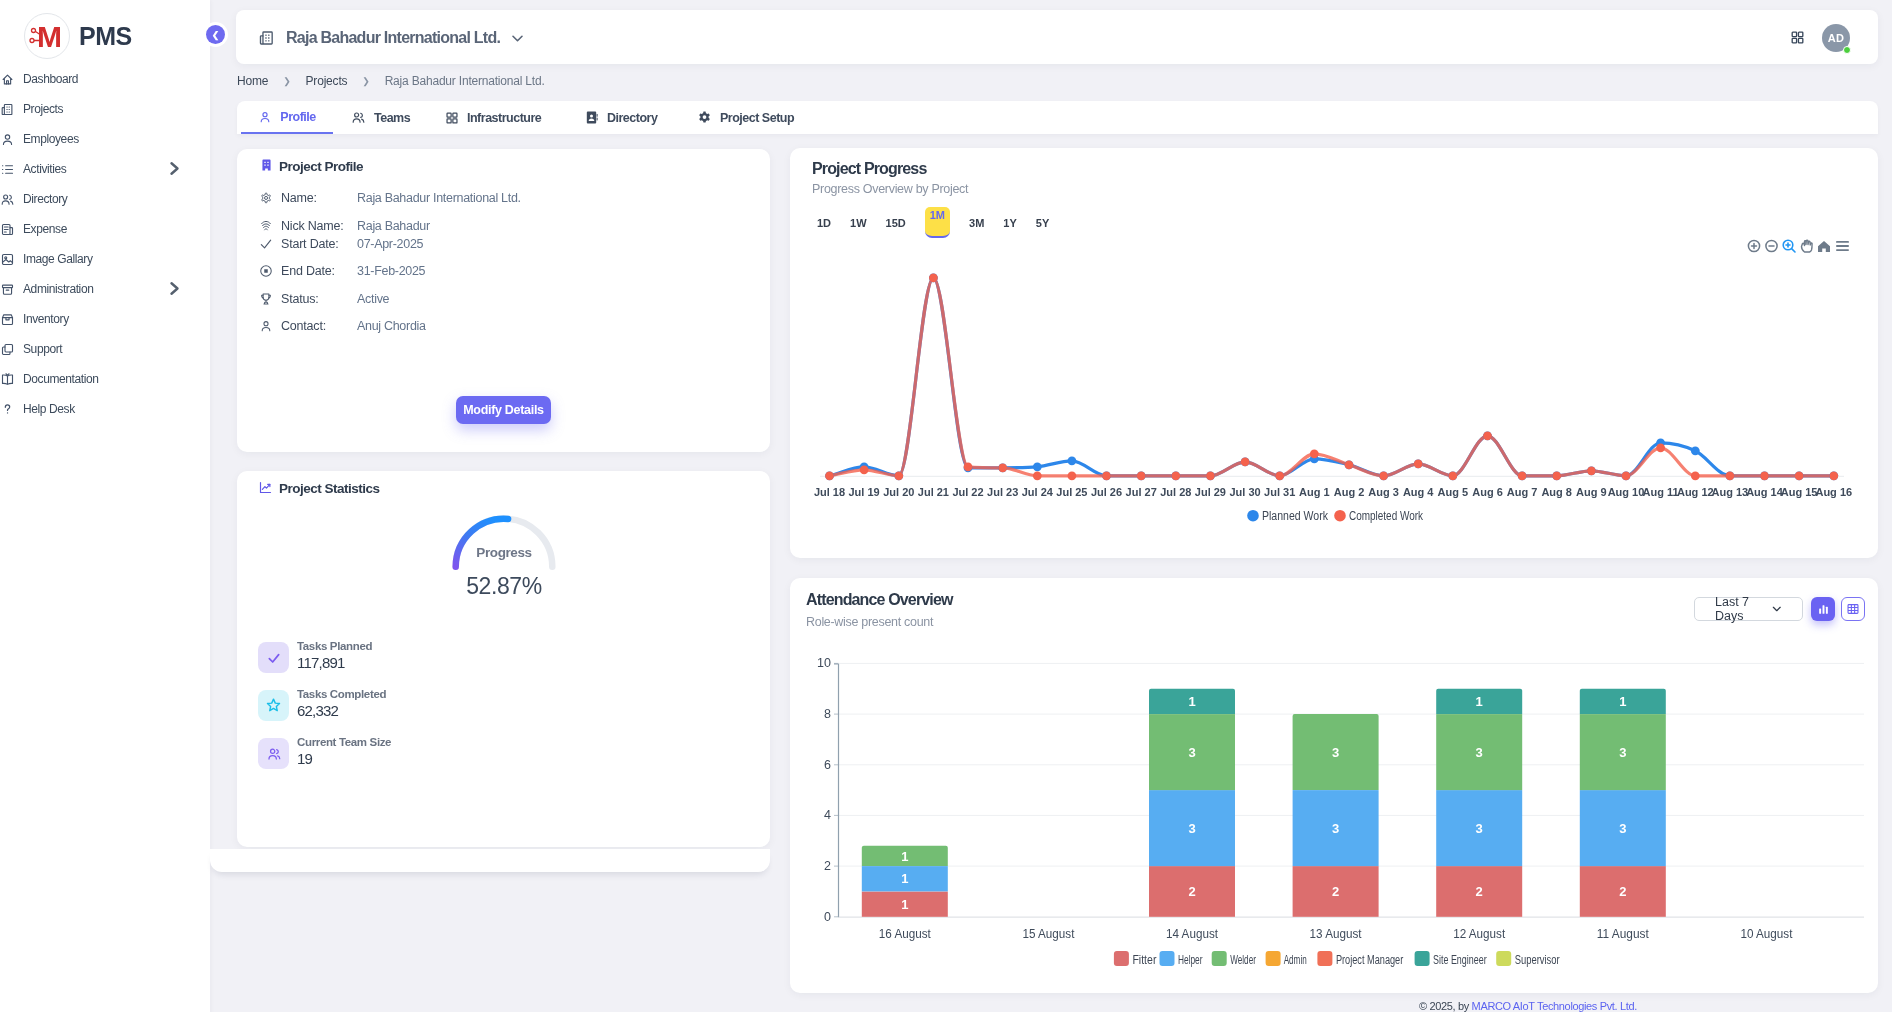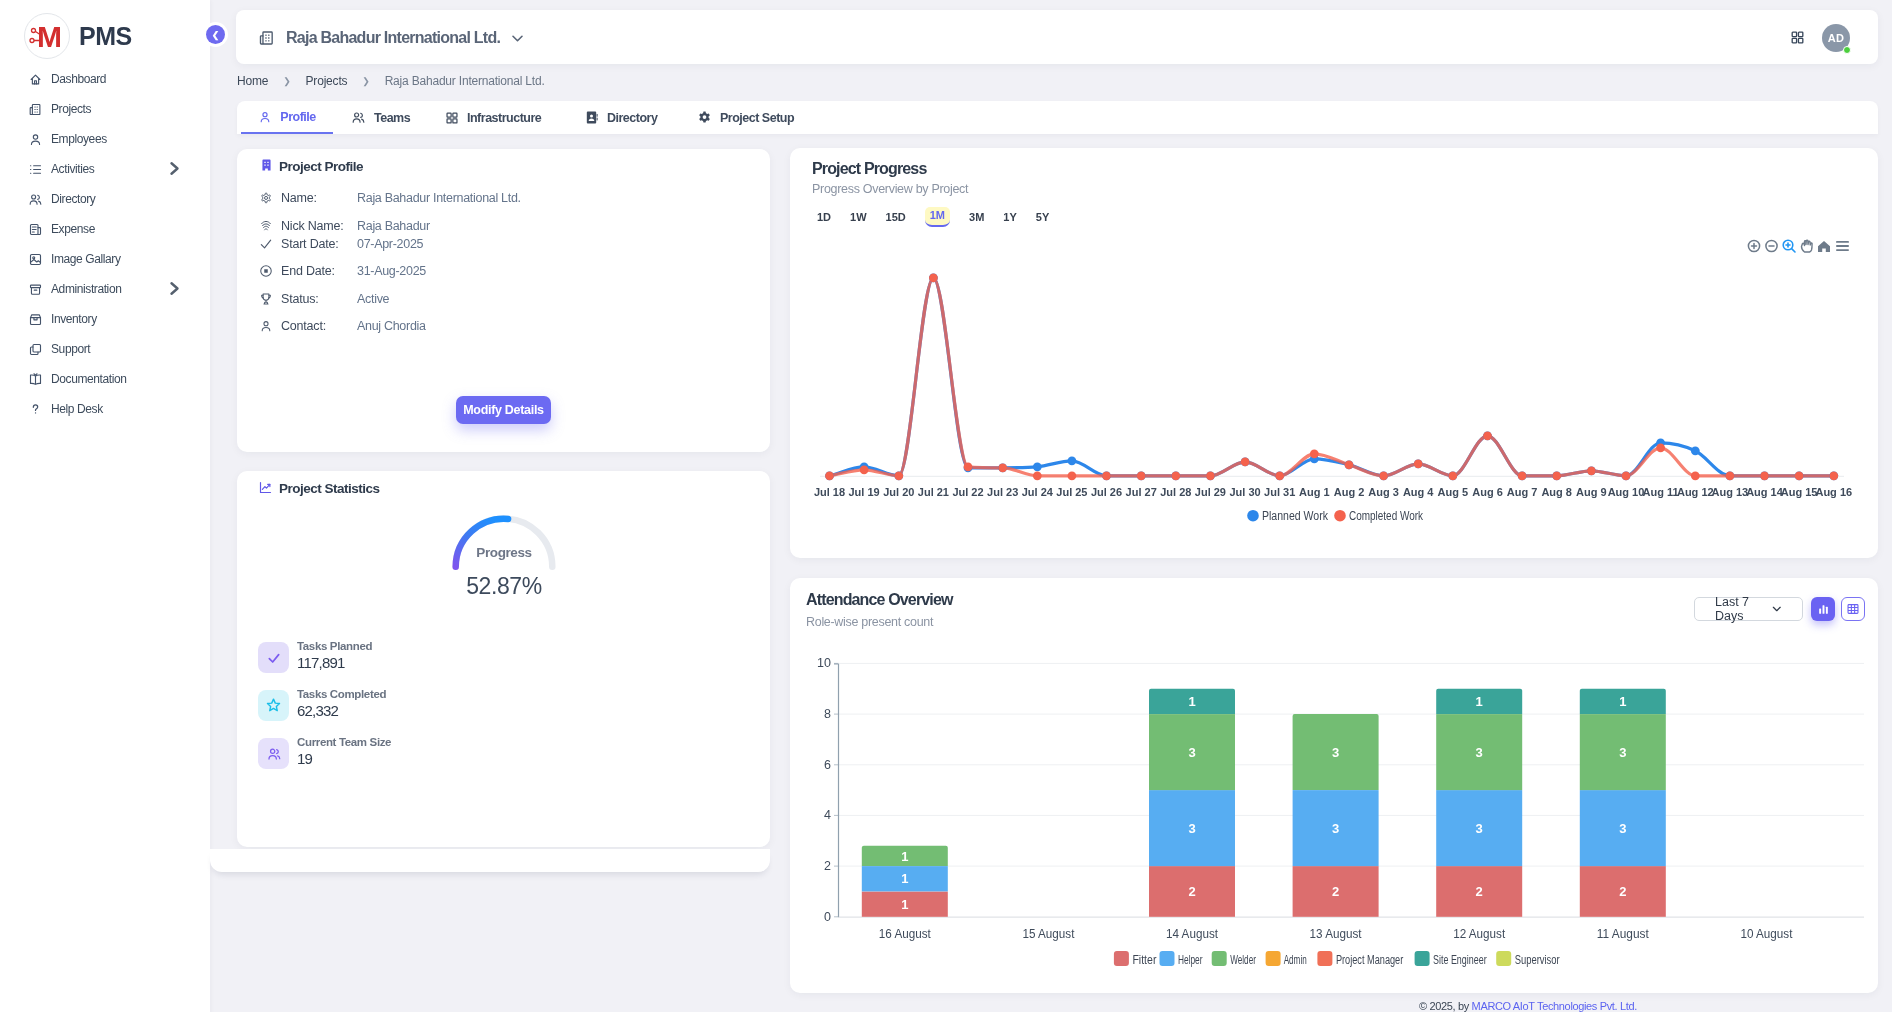--- a/index.html
+++ b/index.html
@@ -1,20 +1,20 @@
 <!DOCTYPE html>
 <html><head>
 <meta charset="utf-8">
 <style>
 * { margin:0; padding:0; box-sizing:border-box; }
 html,body { width:1892px; height:1018px; overflow:hidden; }
 body { font-family:"Liberation Sans",sans-serif; background:#f1f1f6; position:relative; }
 .abs { position:absolute; }
 .card { position:absolute; background:#fff; border-radius:10px; box-shadow:0 2px 8px rgba(20,30,60,.05); }
-.nav-item { display:flex; align-items:center; height:30px; padding-left:28px; color:#3d4b5c; font-size:12px; letter-spacing:-0.4px; font-weight:500; position:relative; }
+.nav-item { display:flex; align-items:center; height:30px; color:#3d4b5c; font-size:12px; letter-spacing:-0.4px; font-weight:500; position:relative; }
 .nav-item svg { width:15px; height:15px; margin-right:8px; flex:none; color:#44536a; }
 .nav-chev { position:absolute; right:20px; color:#55606e; font-size:10px; }
 .ttl { font-size:16px; font-weight:700; color:#2e3a4a; letter-spacing:-0.85px; }
 .sub { font-size:12.5px; color:#8b94a3; letter-spacing:-0.3px; }
 </style>
 </head>
 <body>
 
 <div class="abs" style="left:0;top:0;width:210px;height:1018px;background:#fff;box-shadow:1px 0 4px rgba(20,30,60,.04)"></div>
 <div class="abs" style="left:24px;top:13px;width:46px;height:46px;border-radius:50%;border:1px solid #e3e6ea;background:#fff"></div>
@@ -175,21 +175,21 @@
         </svg></span>
       <span style="width:76px;flex:none;font-size:12.5px;letter-spacing:-0.2px;color:#3e4a5c;font-weight:500">Start Date:</span>
       <span style="font-size:12.5px;letter-spacing:-0.3px;color:#64748b">07-Apr-2025</span>
     </div>
  <div style="display:flex;margin-bottom:9.5px;align-items:flex-start">
       <span style="width:22px;flex:none;color:#4f5b6d"><svg width="14" height="14" viewBox="0 0 24 24" fill="none" stroke="currentColor" stroke-width="1.8">
           <circle cx="12" cy="12" r="9"></circle>
           <rect x="9" y="9" width="6" height="6" fill="currentColor" stroke="none"></rect>
         </svg></span>
       <span style="width:76px;flex:none;font-size:12.5px;letter-spacing:-0.2px;color:#3e4a5c;font-weight:500">End Date:</span>
-      <span style="font-size:12.5px;letter-spacing:-0.3px;color:#64748b">31-Aug-2025</span>
+      <span style="font-size:12.5px;letter-spacing:-0.3px;color:#64748b">31-Feb-2025</span>
     </div>
  <div style="display:flex;margin-bottom:9.5px;align-items:flex-start">
       <span style="width:22px;flex:none;color:#4f5b6d"><svg width="14" height="14" viewBox="0 0 24 24" fill="none" stroke="currentColor" stroke-width="1.8" stroke-linecap="round" stroke-linejoin="round">
           <path d="M7 3.5 H17 V9 C17 12 15 14 12 14 C9 14 7 12 7 9 Z"></path>
           <path d="M7 5.5 H4.5 C4.5 8.5 5.5 10 7.5 10.3 M17 5.5 H19.5 C19.5 8.5 18.5 10 16.5 10.3"></path>
           <path d="M12 14 V17.5 M8.5 20.5 H15.5 M10 17.5 H14 L15 20.5 H9 Z"></path>
         </svg></span>
       <span style="width:76px;flex:none;font-size:12.5px;letter-spacing:-0.2px;color:#3e4a5c;font-weight:500">Status:</span>
       <span style="font-size:12.5px;letter-spacing:-0.3px;color:#64748b">Active</span>
     </div>
@@ -251,21 +251,21 @@
 <div class="abs" style="left:297px;top:736px;font-size:11.5px;letter-spacing:-0.35px;font-weight:700;color:#6a7382">Current Team Size</div>
 <div class="abs" style="left:297px;top:750px;font-size:15px;letter-spacing:-0.8px;color:#2f3b4c">19</div>
 
 <div class="card" style="left:790px;top:148px;width:1088px;height:410px"></div>
 <div class="abs ttl" style="left:812px;top:160px">Project Progress</div>
 <div class="abs sub" style="left:812px;top:182px">Progress Overview by Project</div>
 <div class="abs" style="left:817px;top:207px;display:flex;align-items:center;gap:19px;font-size:11px;font-weight:700;color:#37404e">
 <span>1D</span>
     <span>1W</span>
     <span>15D</span>
-    <span style="color:#6468ef;background:#fef9c3;border-bottom:2px solid #6468ef;border-radius:5px 5px 7px 7px;padding:2px 5px 4px">1M</span>
+    <span style="color:#6468ef;background:#fde047;border-bottom:2px solid #6468ef;border-radius:5px 5px 7px 7px;padding:2px 5px 15px">1M</span>
     <span>3M</span>
     <span>1Y</span>
     <span>5Y</span>
 </div>
 
 <svg class="abs" style="left:1747px;top:238px" width="104" height="16" viewBox="0 0 104 16">
 <g stroke="#6e7b8a" stroke-width="1.5" fill="none" stroke-linecap="round">
 <circle cx="7" cy="8" r="5.6"></circle>
       <path d="M4.5 8 H9.5 M7 5.5 V10.5"></path>
 <circle cx="24.5" cy="8" r="5.6"></circle>

